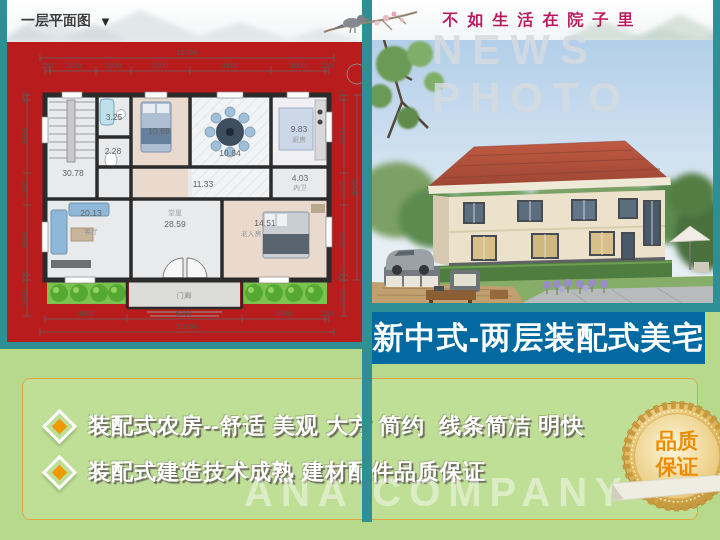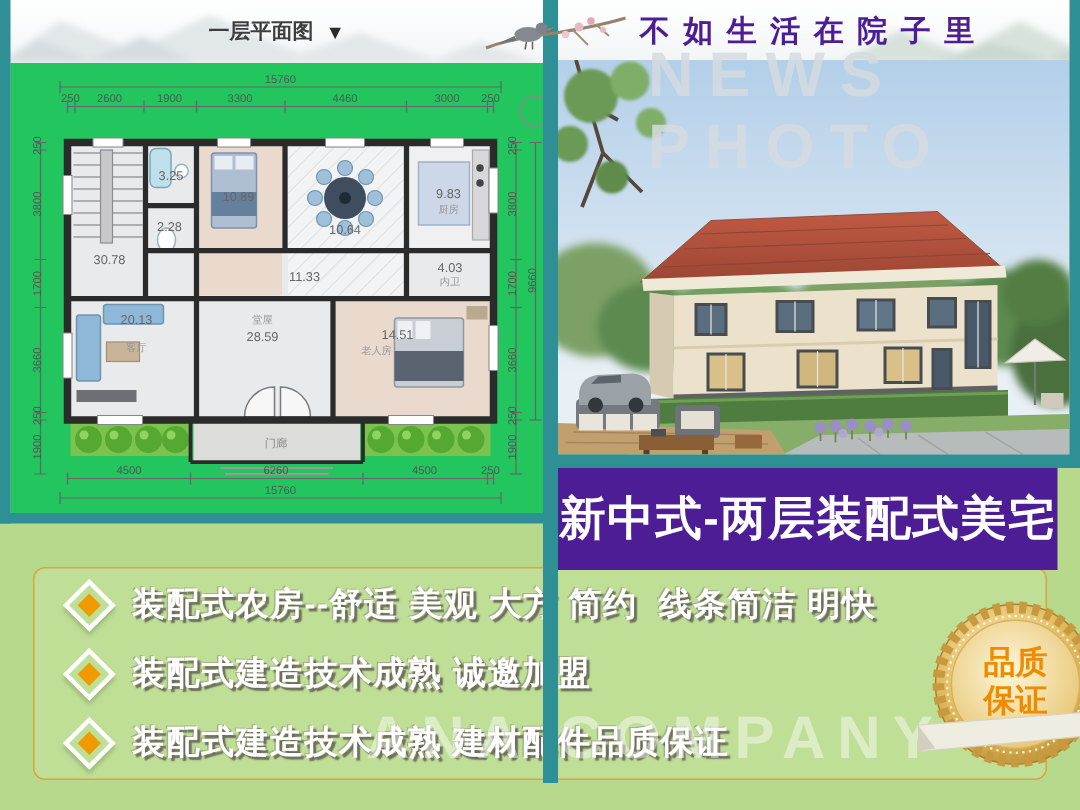--- a/index.html
+++ b/index.html
@@ -1,40 +1,40 @@
 <!DOCTYPE html>
 <html><head>
 <meta charset="utf-8">
 <style>
   html,body{margin:0;padding:0;background:#dddddd;}
   .poster{position:relative;width:720px;height:540px;background:#b7d98c;overflow:hidden;
           font-family:"Liberation Sans","DejaVu Sans",sans-serif;}
   
   .header-band{position:absolute;left:0;top:0;width:720px;height:42px;
                background:linear-gradient(#ffffff,#f2f5f6);z-index:1;}
-  .plan-title{position:absolute;left:7px;top:0;width:355px;height:42px;display:flex;
-              align-items:center;justify-content:center;gap:8px;color:#3e3e3e;
+  .plan-title{position:absolute;left:21px;top:0;width:355px;height:42px;display:flex;
+              align-items:center;justify-content:flex-start;gap:8px;color:#3e3e3e;
               font-weight:bold;font-size:14px;z-index:3;}
   .plan-title .tri{font-size:13px;color:#2b2b2b;}
   .motto{position:absolute;left:372px;top:0;width:341px;height:40px;display:flex;
-         align-items:center;justify-content:center;color:#4c1d95;font-size:20px;
+         align-items:center;justify-content:center;color:#be185d;font-size:16px;
          letter-spacing:9px;font-weight:bold;z-index:3;
          font-family:"Liberation Serif","DejaVu Serif",serif;}
   
   .teal{background:#2e8f94;position:absolute;z-index:4;}
   .strip-left{left:0;top:0;width:7px;height:349px;}
   .strip-right{left:713px;top:0;width:7px;height:312px;}
   .strip-divider{left:362px;top:0;width:10px;height:522px;}
   .strip-h-left{left:0;top:342px;width:362px;height:7px;}
   .strip-h-right{left:372px;top:303px;width:348px;height:9px;}
   .top-edge{left:0;top:0;width:720px;height:2px;background:#9ecdc6;z-index:6;}
   
-  .plan-panel{position:absolute;left:7px;top:42px;width:411px;height:300px;background:#22c55e;z-index:2;}
+  .plan-panel{position:absolute;left:7px;top:42px;width:411px;height:300px;background:#b91c1c;z-index:2;}
   .photo-panel{position:absolute;left:372px;top:40px;width:341px;height:263px;background:#bcd3e8;z-index:2;}
-  .banner{position:absolute;left:372px;top:312px;width:333px;height:68px;background:#4c1d95;
+  .banner{position:absolute;left:372px;top:312px;width:333px;height:52px;background:#0369a1;
           color:#ffffff;font-size:31px;font-weight:bold;letter-spacing:1px;display:flex;
           align-items:center;justify-content:center;z-index:3;}
   
   .features-box{position:absolute;left:22px;top:378px;width:676px;height:142px;
                 border:1px solid #dfa43f;border-radius:8px;background:#bfdf97;z-index:1;
                 display:flex;flex-direction:column;justify-content:center;gap:4px;padding:0;box-sizing:border-box;}
   .feature-row{display:flex;align-items:center;height:42px;padding-left:24px;gap:16px;}
   .diamond{width:19px;height:19px;transform:rotate(45deg);border:3px solid #ffffff;
            display:flex;align-items:center;justify-content:center;flex:0 0 auto;
            box-shadow:2px 2px 3px rgba(60,80,40,.25);}
@@ -469,26 +469,20 @@
     <div class="feature-row">
       <span class="diamond">
           <span class="diamond-inner"></span>
         </span>
       <span class="feature-text">装配式农房--舒适 美观 大方 简约  线条简洁 明快</span>
     </div>
     <div class="feature-row">
       <span class="diamond">
           <span class="diamond-inner"></span>
         </span>
-      <span class="feature-text">装配式建造技术成熟 诚邀加盟</span>
-    </div>
-    <div class="feature-row">
-      <span class="diamond">
-          <span class="diamond-inner"></span>
-        </span>
       <span class="feature-text">装配式建造技术成熟 建材配件品质保证</span>
     </div>
   </div>
 
   <div class="wm-company">ANA COMPANY</div>
 
   <div class="seal">
     <svg width="130" height="136" viewBox="-2 0 134 136">
       <defs>
         <radialGradient id="gGold" cx="0.42" cy="0.35" r="0.75">

